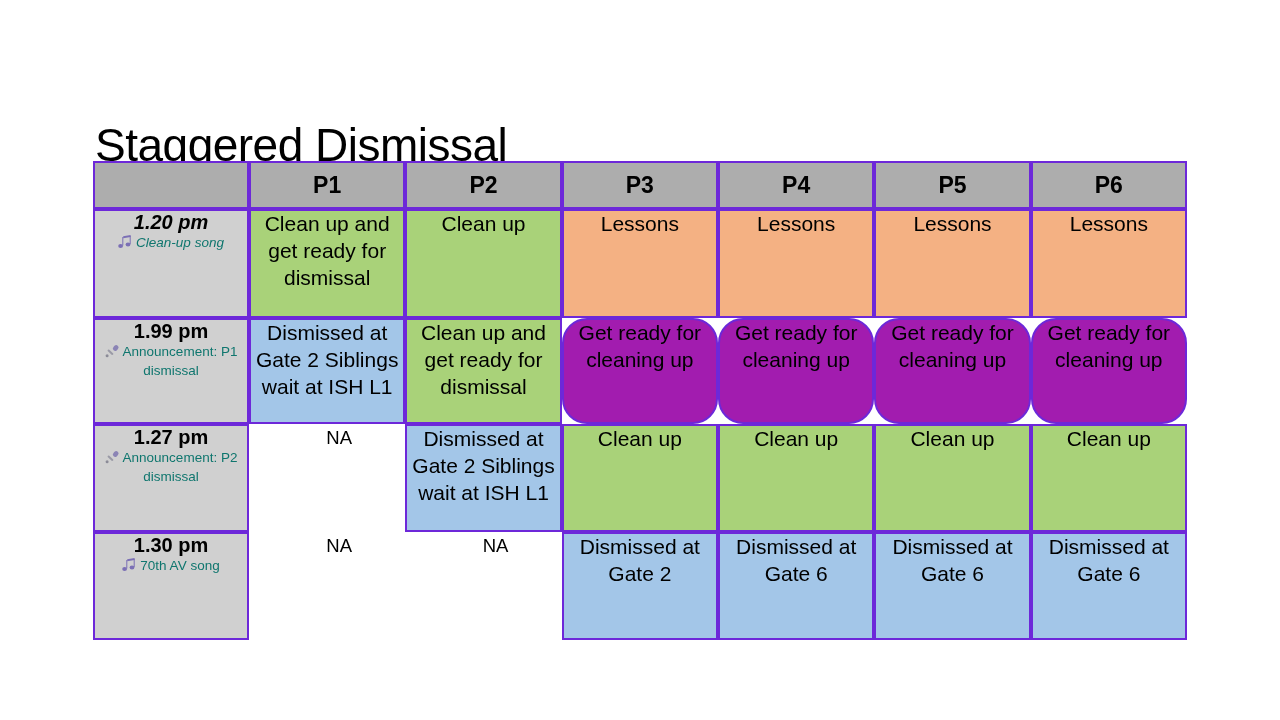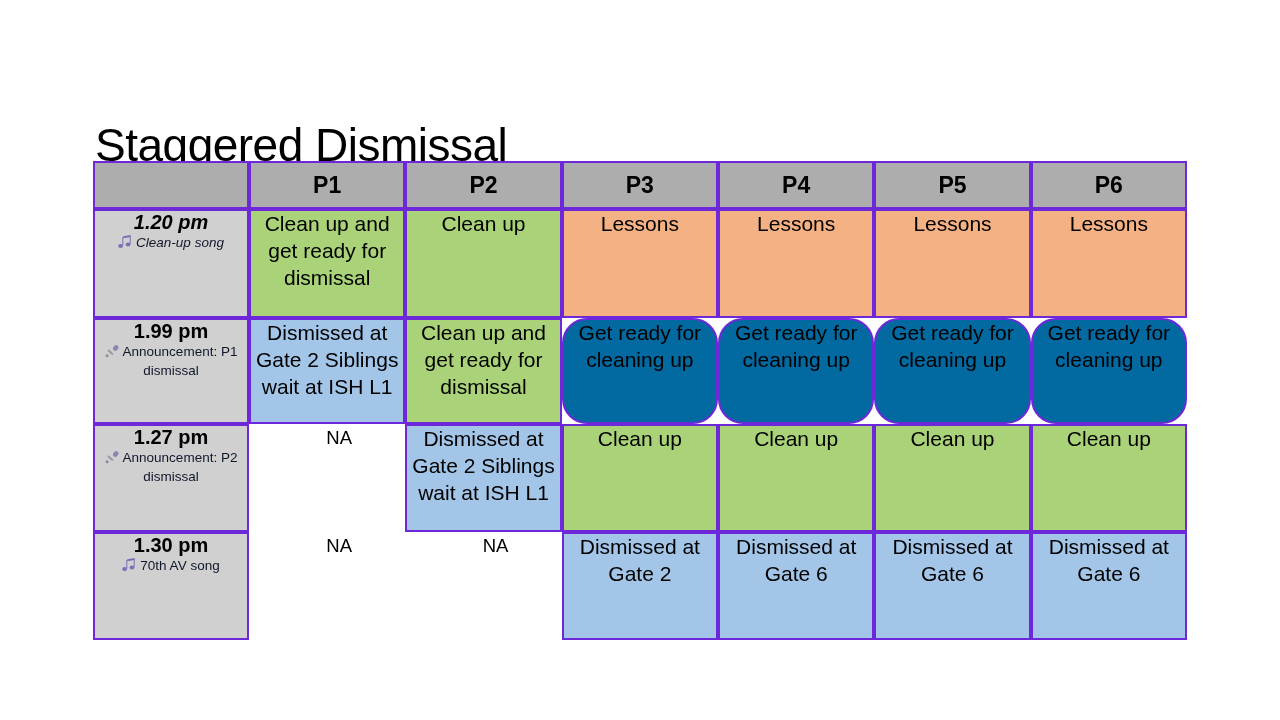--- a/index.html
+++ b/index.html
@@ -47,37 +47,37 @@
   td.timecell{
     background:#d0d0d0;
     padding:8px 6px 4px 6px;
   }
   .time-main{
     font-size:20px;font-weight:bold;line-height:1.15;
     display:block;margin-bottom:1px;
   }
   .time-sub{
     font-size:13.5px;line-height:1.25;display:block;
-    color:#0f172a;
+    color:#0f766e;
   }
   .ic{
     display:inline-block;vertical-align:-2px;margin-right:3px;
   }
 
   
   td.cell{
     padding:7px 5px 4px 5px;
     font-size:21px;
     line-height:1.28;
   }
   td.cell.na{font-size:18.5px;padding-left:24px;}
 
   .f-green{background:#a9d279;}
   .f-orange{background:#f4b183;}
-  .f-yellow{background:#0369a1;border-radius:25px;}
+  .f-yellow{background:#a21caf;border-radius:25px;}
   .f-blue{background:#a3c6e8;}
   .f-none{background:#ffffff;border-color:#ffffff !important;}
 
   tr.r1 td.cell{height:105px;}
   tr.r2 td.cell{height:102px;}
   tr.r3 td.cell{height:104px;}
   tr.r4 td.cell{height:104px;}
   tr.r1 td.timecell{height:105px;font-style:italic;}
   tr.r2 td.timecell{height:102px;}
   tr.r3 td.timecell{height:104px;}

